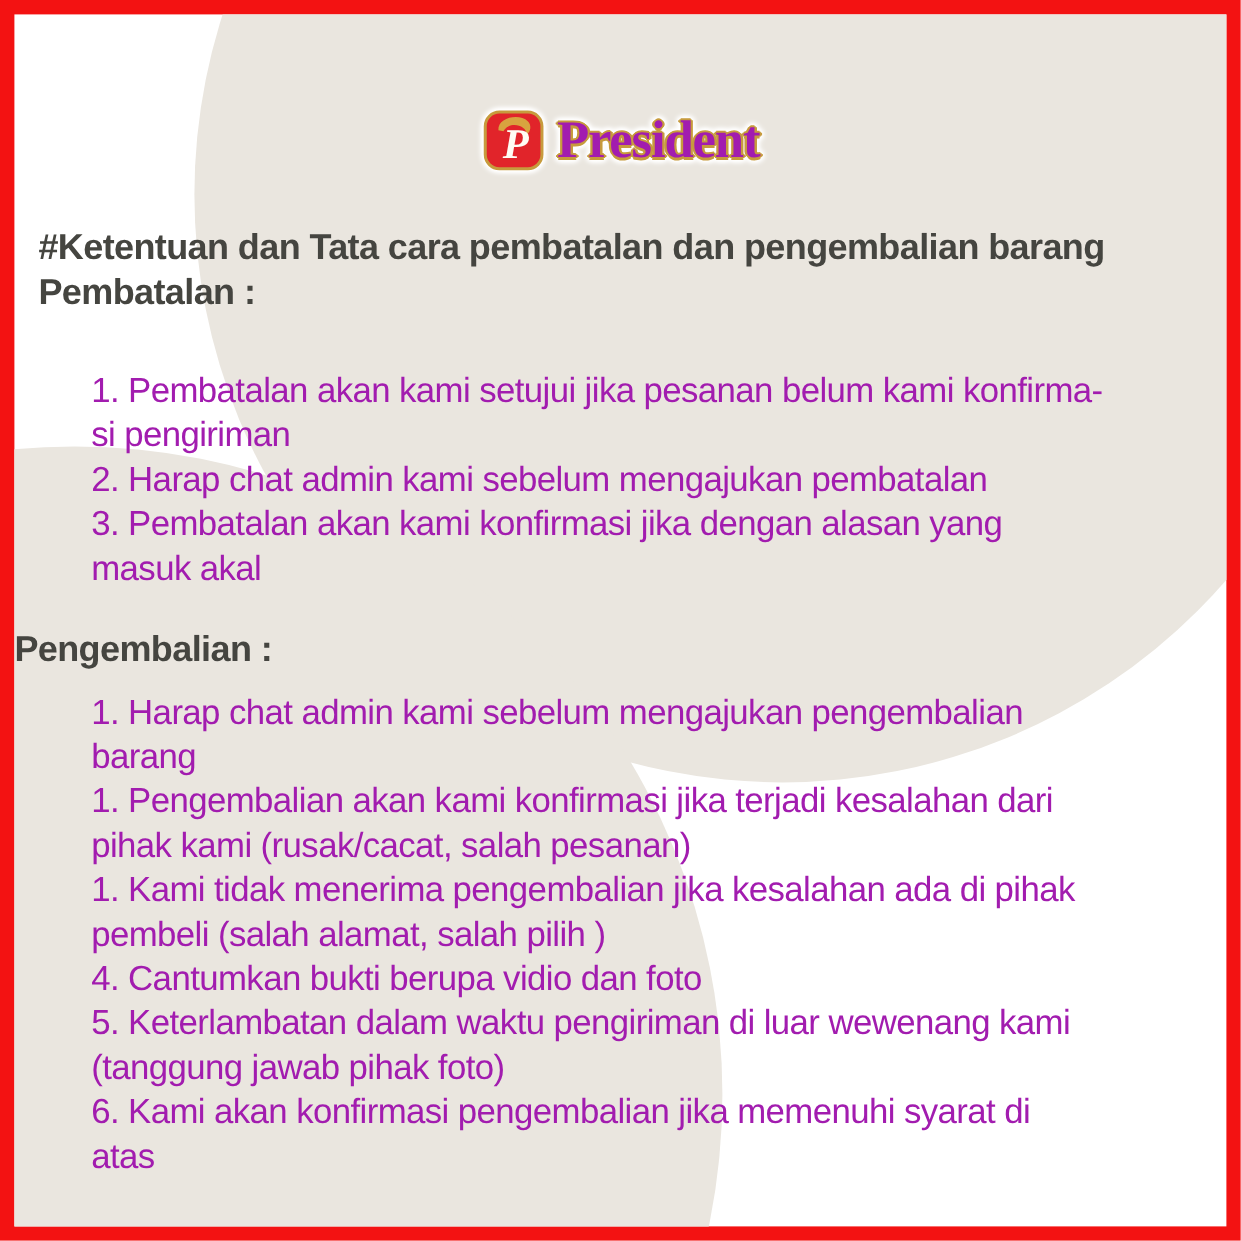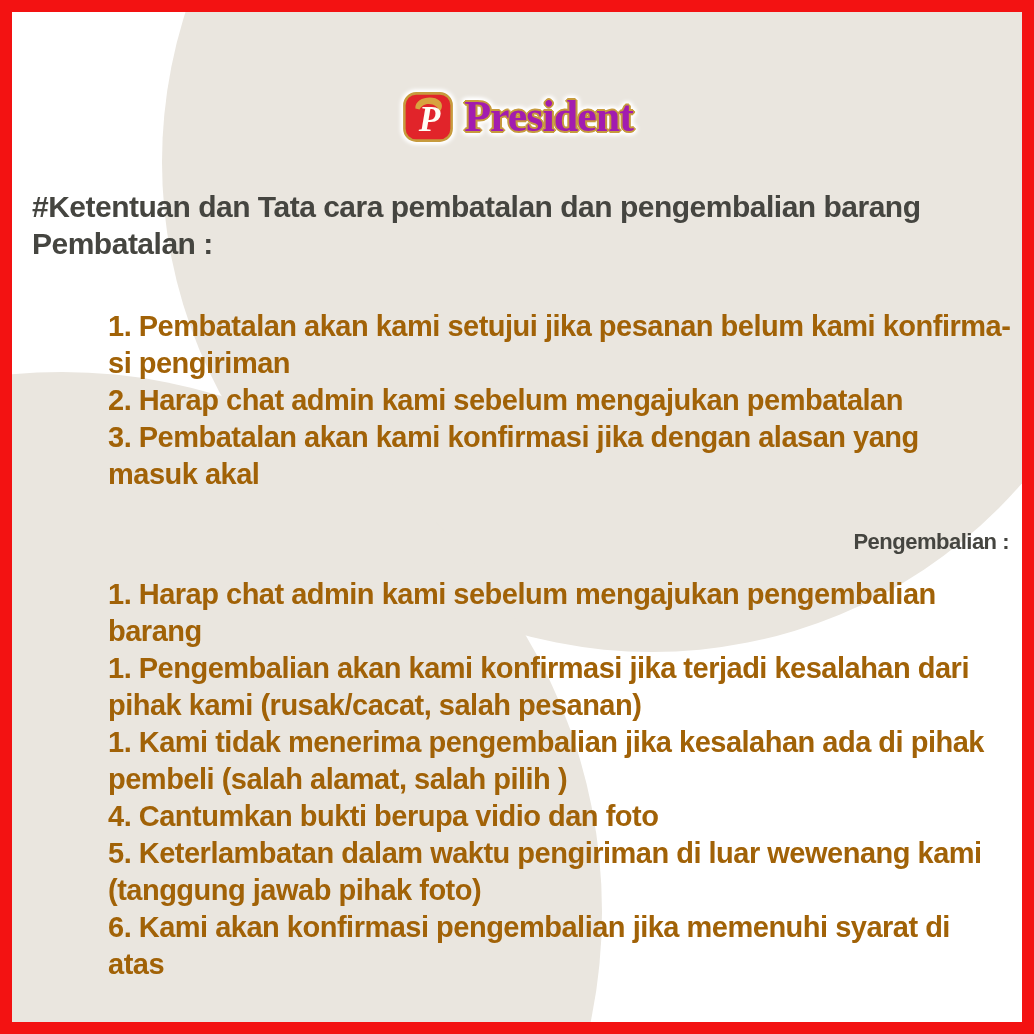--- a/index.html
+++ b/index.html
@@ -44,31 +44,30 @@
   
   .title-block {
     position: absolute; top: 176px; left: 20px; right: 20px;
     text-align: left;
     font-weight: bold; font-size: 30px; line-height: 37px;
     letter-spacing: -0.5px;
     color: #454540;
   }
   .body-list {
     position: absolute; left: 64px; right: 10px;
-    font-weight: bold; font-size: 29px; line-height: 37px;
+    font-weight: normal; font-size: 29px; line-height: 37px;
     letter-spacing: -0.5px;
-    color: #a16207;
-    margin-left: 32px;
+    color: #a21caf;
   }
   .body-list .line { white-space: nowrap; }
   .list-cancel { top: 296px; }
   .heading-return {
-    position: absolute; top: 511px; left: 0; right: 13px;
-    text-align: right;
-    font-weight: bold; font-size: 22px; line-height: 37px;
+    position: absolute; top: 511px; left: 0; right: 0;
+    text-align: left;
+    font-weight: bold; font-size: 30px; line-height: 37px;
     letter-spacing: -0.5px;
     color: #454540;
   }
   .list-return { top: 564px; }
 </style>
 </head>
 <body>
 
 <div class="frame">
   <div class="blob blob-top"></div>

